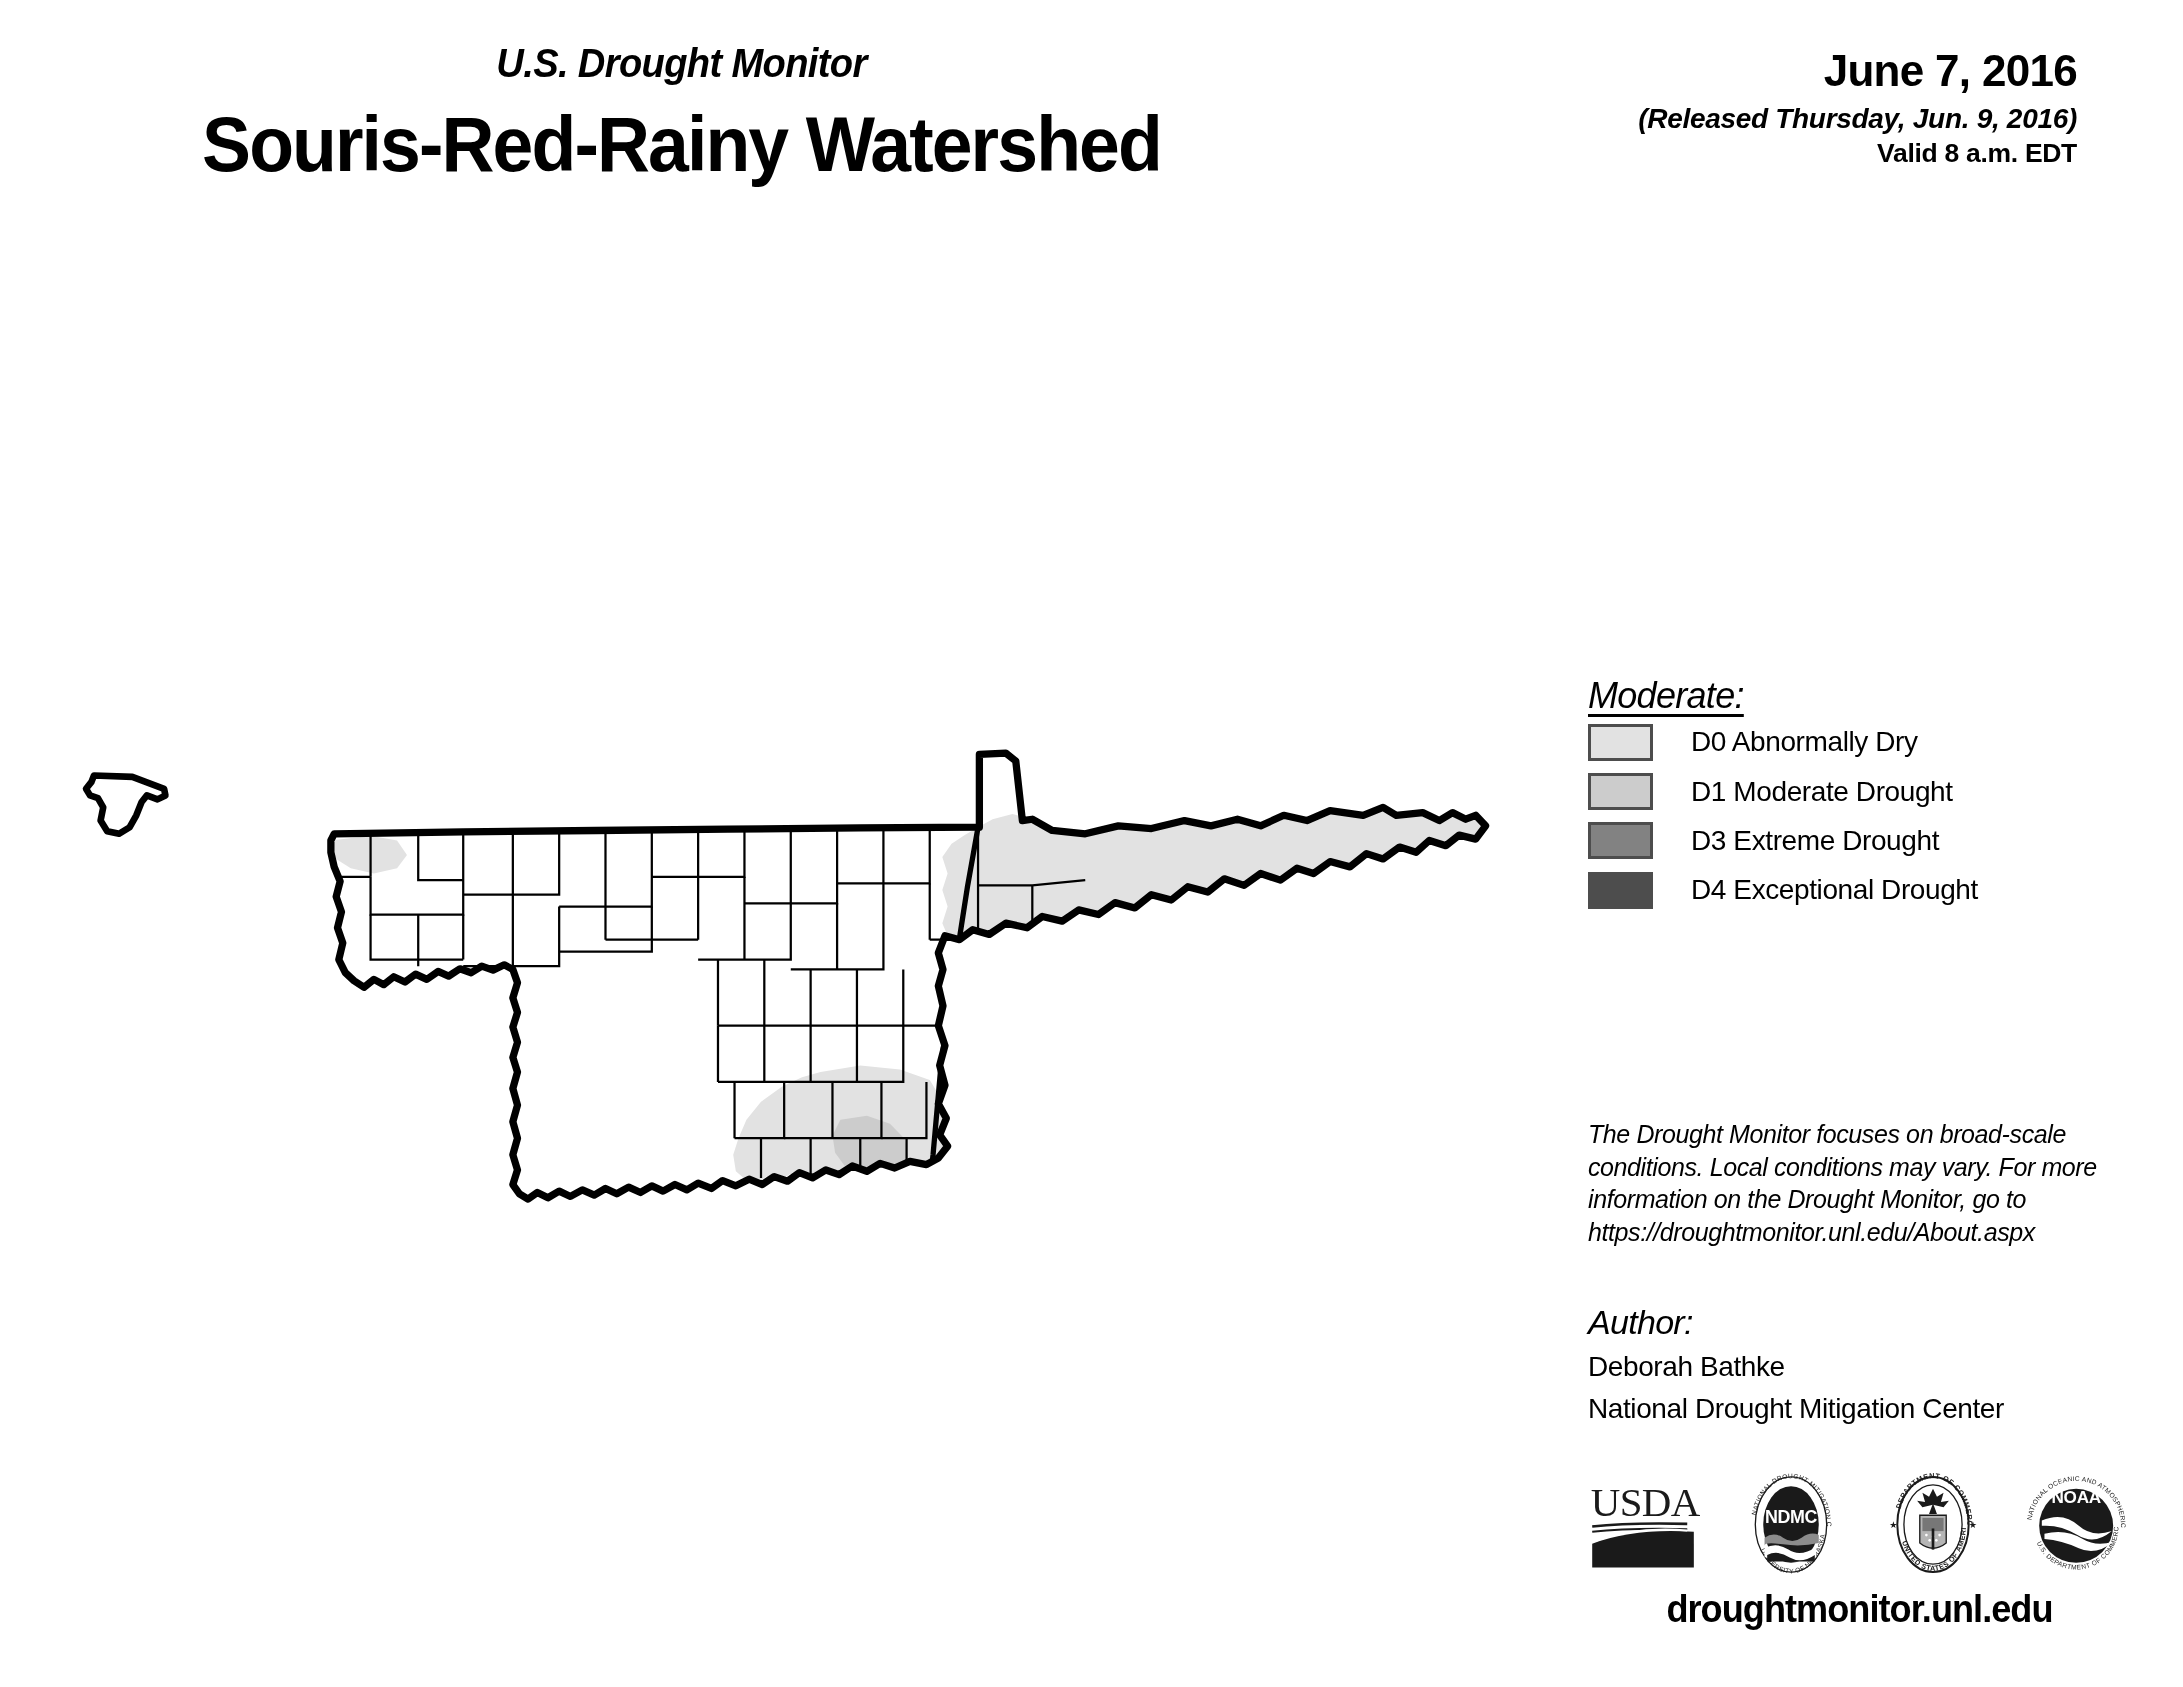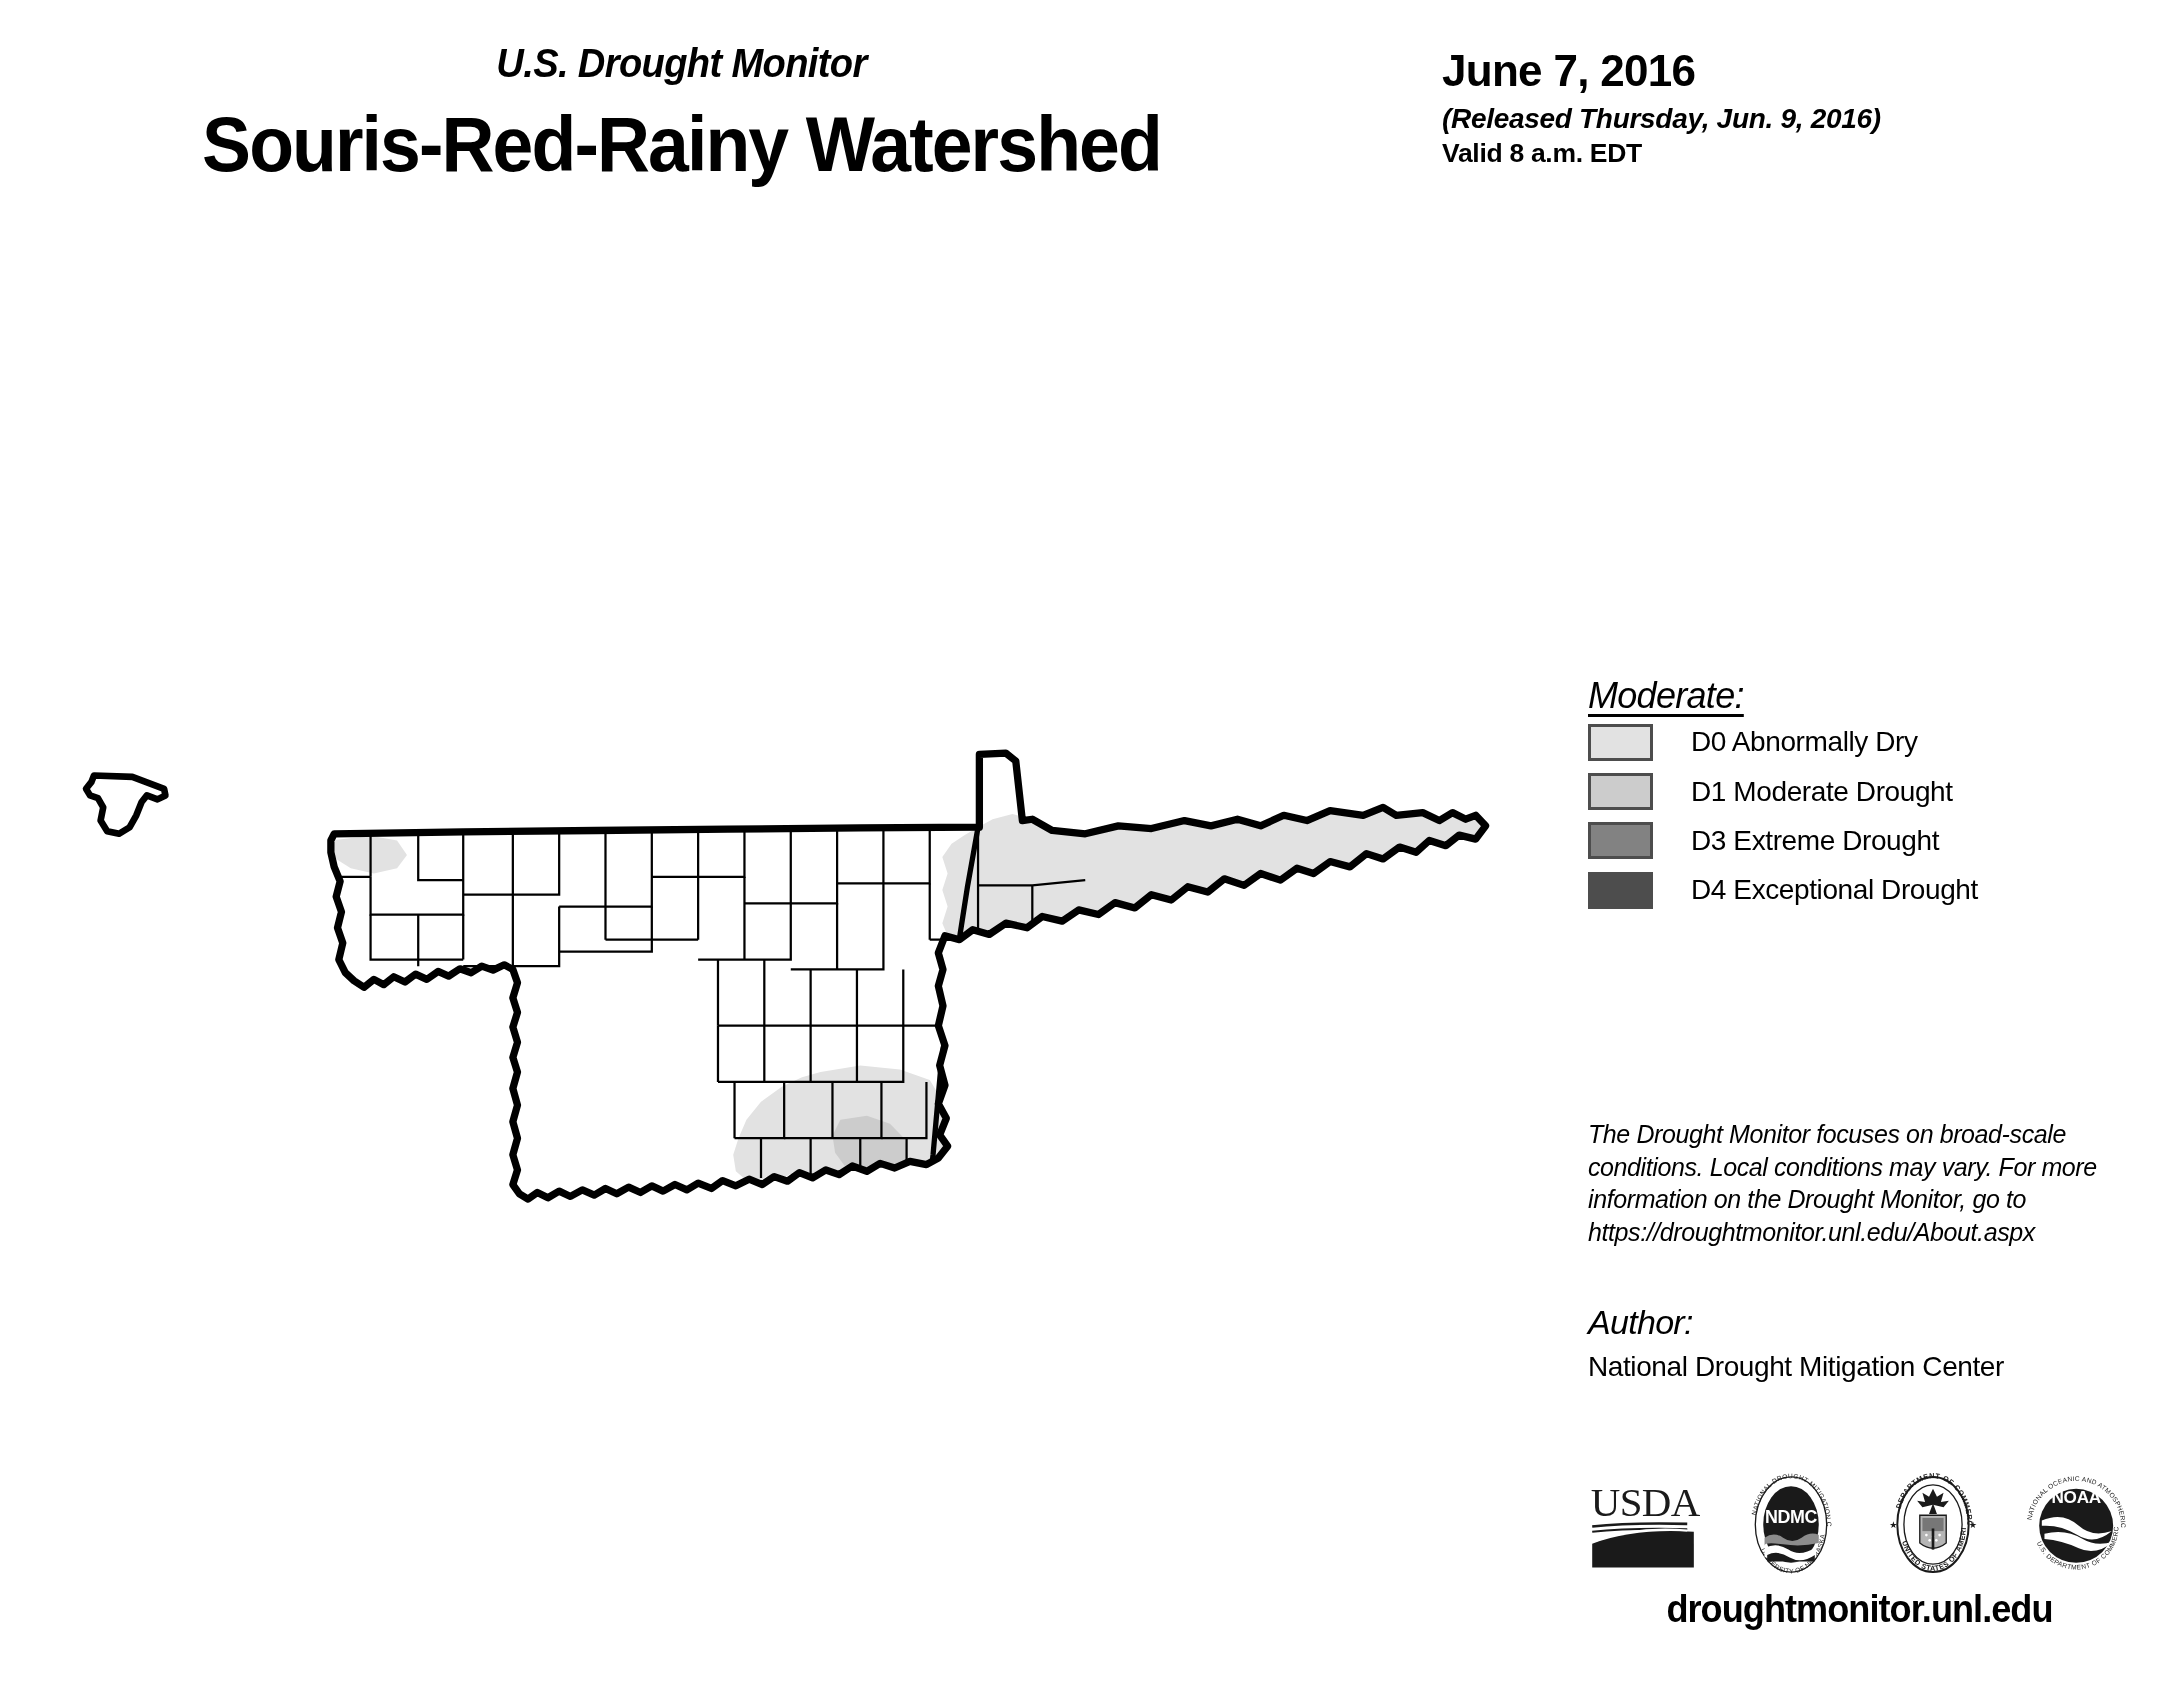--- a/index.html
+++ b/index.html
@@ -6,21 +6,21 @@
   body{width:2183px;height:1687px;position:relative;overflow:hidden;
        font-family:"Liberation Sans","DejaVu Sans",sans-serif;color:#000;}
 
   
   #title-block{position:absolute;left:0;top:40px;width:1363px;text-align:center;}
   #dm-supertitle{font-size:41px;font-weight:bold;font-style:italic;letter-spacing:-0.7px;
                  transform:scaleX(.93);transform-origin:center;}
   #watershed-title{font-size:78px;font-weight:bold;letter-spacing:-2px;margin-top:12px;
                    transform:scaleX(.94);transform-origin:center;white-space:nowrap;}
 
-  #date-block{position:absolute;left:1442px;top:46px;width:635px;text-align:left;}
+  #date-block{position:absolute;left:1442px;top:46px;width:635px;text-align:right;}
   #valid-date{font-size:44px;font-weight:bold;letter-spacing:-0.7px;}
   #released-date{font-size:28px;font-weight:bold;font-style:italic;margin-top:6.6px;letter-spacing:-0.3px;}
   #valid-time{font-size:26.5px;font-weight:bold;margin-top:3px;letter-spacing:-0.3px;}
 
   
   #map-area{position:absolute;left:0px;top:741px;width:1522px;height:490px;}
   #map-svg{display:block;width:1522px;height:490px;}
 
   
   #legend{position:absolute;left:1588px;top:675px;width:556px;}
@@ -274,20 +274,21 @@
   <div class="legend-row">
     <div class="swatch" style="background:#4d4d4d"></div>
     <div class="legend-label">D4 Exceptional Drought</div>
   </div>
 </div>
 
 <div id="disclaimer">The Drought Monitor focuses on broad-scale conditions. Local conditions may vary. For more information on the Drought Monitor, go to https://droughtmonitor.unl.edu/About.aspx</div>
 
 <div id="author-block">
   <div id="author-title">Author:</div>
+  <div class="author-line">Deborah Bathke</div>
   <div class="author-line">National Drought Mitigation Center</div>
 </div>
 
 <div id="logo-row">
 
   <div class="logo">
     <svg width="114" height="99" viewBox="0 0 172 150" xmlns="http://www.w3.org/2000/svg">
       <text x="4" y="62" font-family="Liberation Serif, serif" font-size="62" letter-spacing="-1" fill="#1a1a1a">USDA</text>
       <path d="M6,78 Q60,72 150,74" stroke="#1a1a1a" stroke-width="4" fill="none"></path>
       <path d="M6,86 Q60,80 150,82" stroke="#1a1a1a" stroke-width="3" fill="none"></path>

